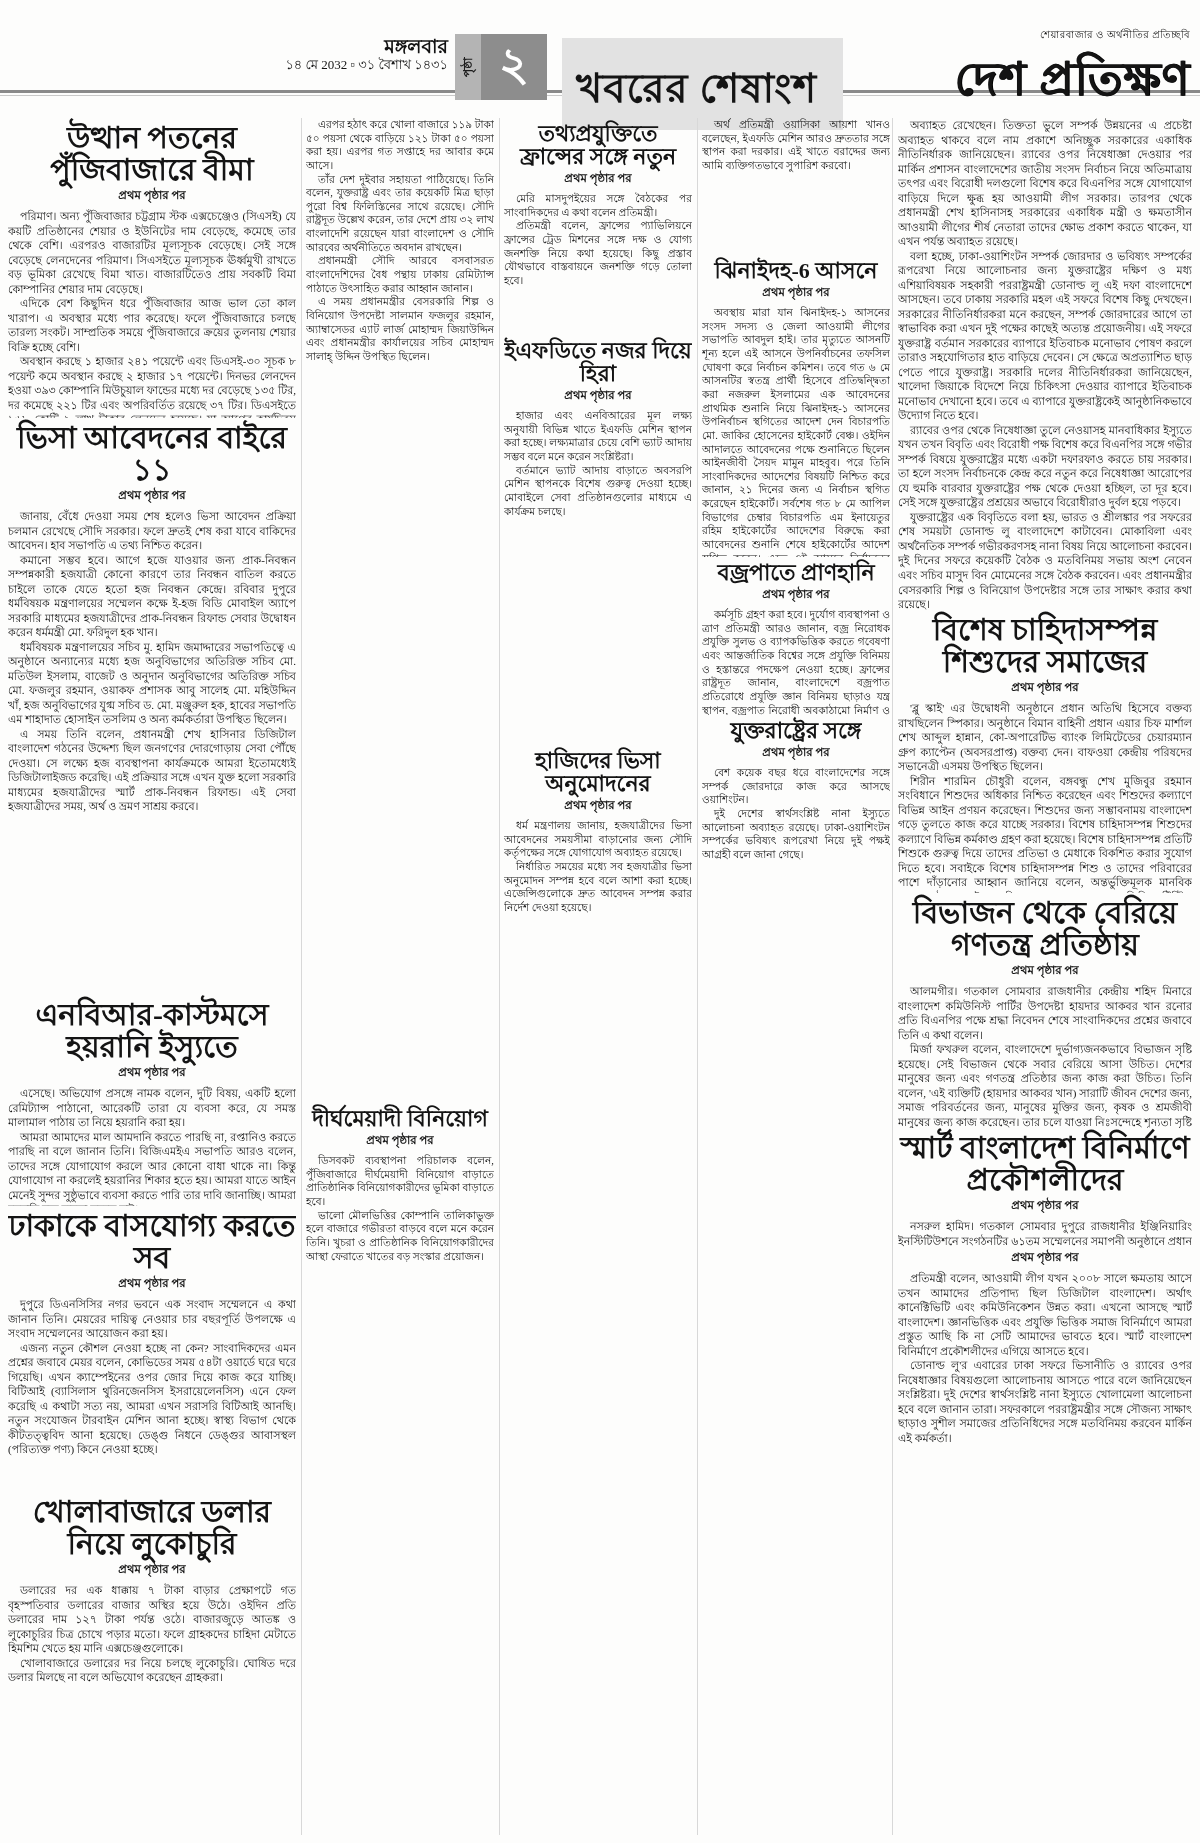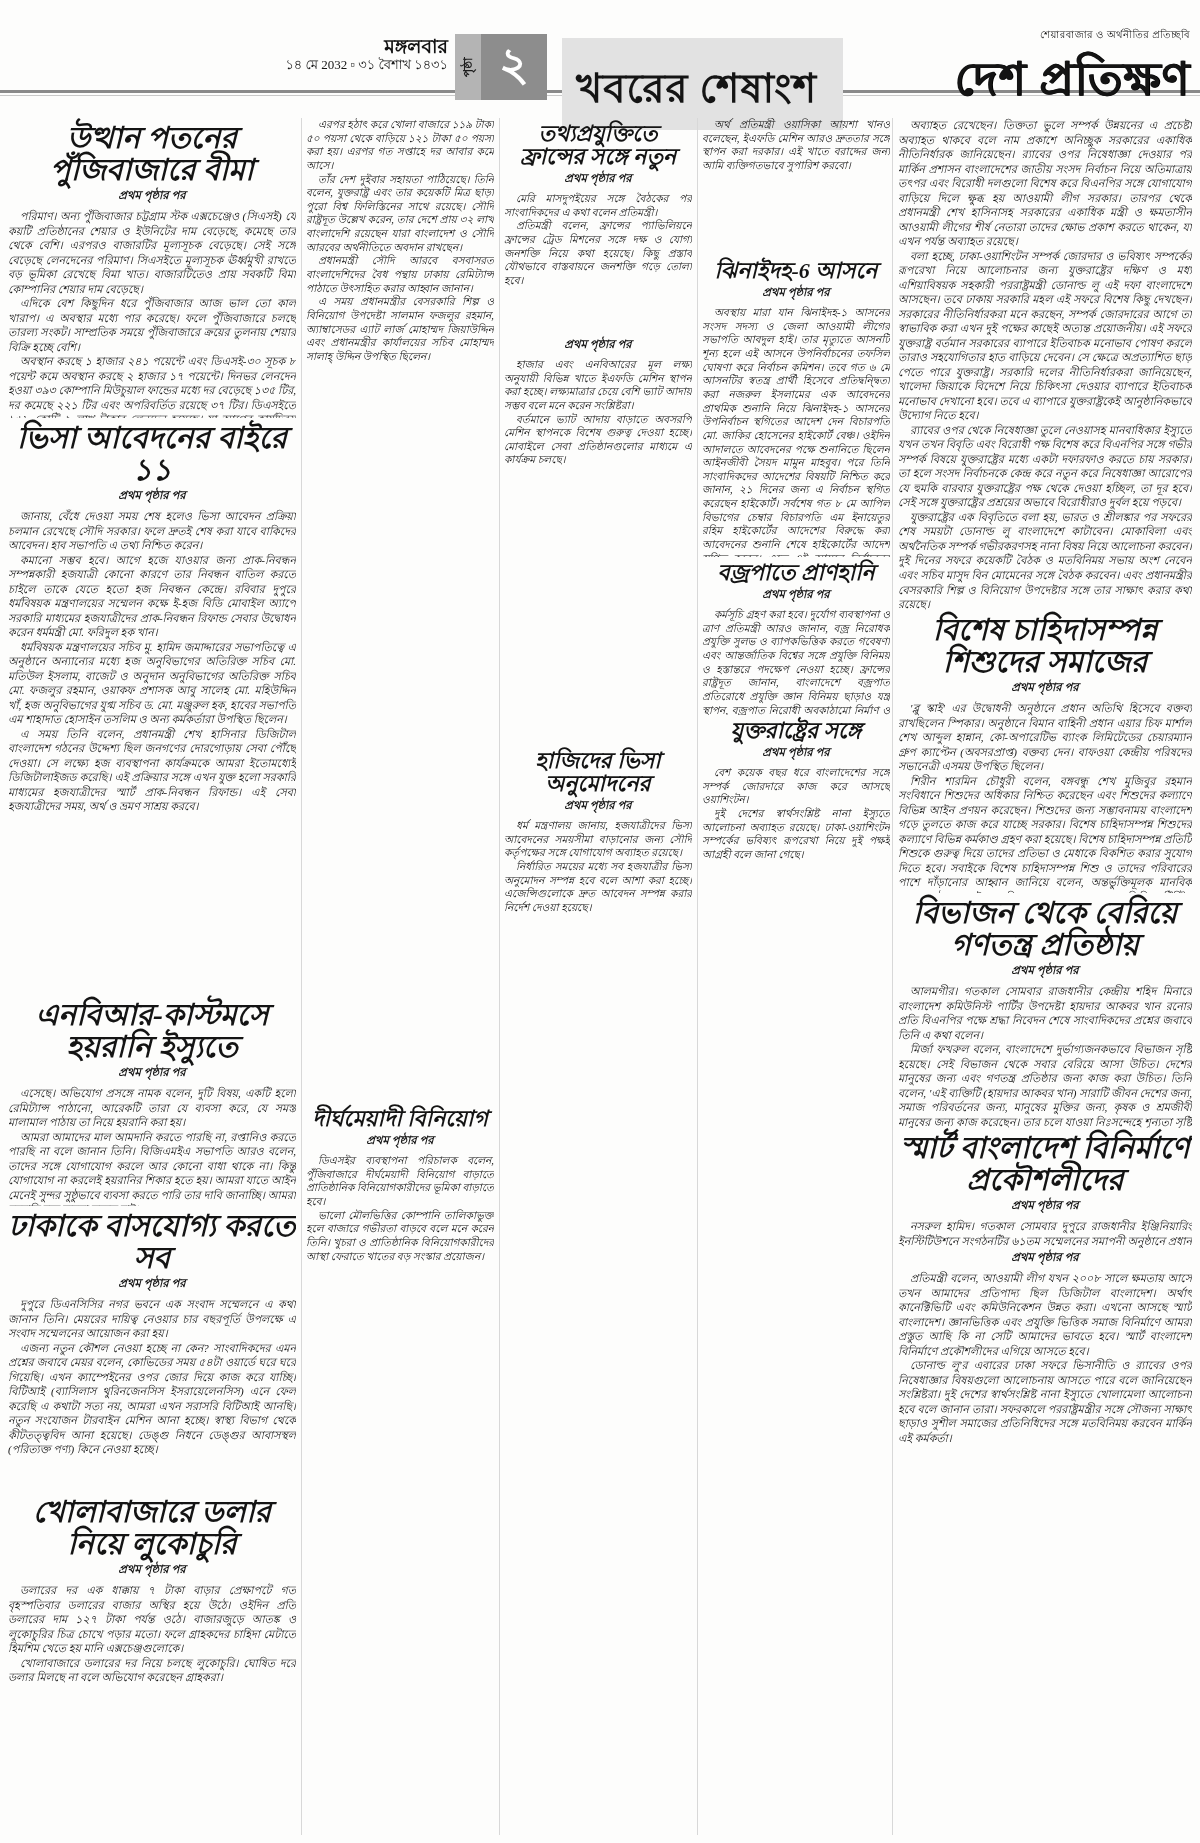--- a/index.html
+++ b/index.html
@@ -19,21 +19,21 @@
   .badge .num{flex:1;background:#8d8d8d;color:#ffffff;display:flex;align-items:center;justify-content:center;
       font-size:46px;font-weight:bold;}
   .section-title{position:absolute;left:562px;top:38px;font-size:40px;font-weight:bold;letter-spacing:1px;
       background:#e2e2e2;padding:19px 26px 6px 14px;}
   .masthead{position:absolute;right:10px;top:30px;text-align:right;line-height:1;}
   .masthead .tag{font-size:10px;letter-spacing:.5px;margin-bottom:17px;}
   .masthead .name{font-size:46px;font-weight:bold;letter-spacing:1px;text-shadow:1px 0 0 #000;}
 
   
   #columns{position:absolute;top:118px;left:0;width:1200px;height:1717px;}
-  .col{position:absolute;top:0;height:1717px;overflow:hidden;font-style:italic;}
+  .col{position:absolute;top:0;height:1717px;overflow:hidden;}
   .col-0{left:8px;width:288px;}
   .col-1{left:306px;width:188px;}
   .col-2{left:504px;width:188px;}
   .col-3{left:702px;width:188px;}
   .col-4{left:898px;width:294px;}
   .vrule{position:absolute;top:118px;height:1717px;width:1px;background:#d8d8d8;}
   .vr-0{left:301px}.vr-1{left:499px}.vr-2{left:697px}.vr-3{left:892px}
 
   .block{overflow:hidden;padding-bottom:4px;box-sizing:border-box;}
   .headline{font-weight:bold;text-align:center;line-height:1.05;padding:4px 0 1px 0;}
@@ -113,32 +113,33 @@
       <div class="col col-1">
         <div class="block" style="height: 985px;">
           <p>এরপর হঠাৎ করে খোলা বাজারে ১১৯ টাকা ৫০ পয়সা থেকে বাড়িয়ে ১২১ টাকা ৫০ পয়সা করা হয়। এরপর গত সপ্তাহে দর আবার কমে আসে।</p>
           <p>তাঁর দেশ দুইবার সহায়তা পাঠিয়েছে। তিনি বলেন, যুক্তরাষ্ট্র এবং তার কয়েকটি মিত্র ছাড়া পুরো বিশ্ব ফিলিস্তিনের সাথে রয়েছে। সৌদি রাষ্ট্রদূত উল্লেখ করেন, তার দেশে প্রায় ৩২ লাখ বাংলাদেশি রয়েছেন যারা বাংলাদেশ ও সৌদি আরবের অর্থনীতিতে অবদান রাখছেন।</p>
           <p>প্রধানমন্ত্রী সৌদি আরবে বসবাসরত বাংলাদেশিদের বৈধ পন্থায় ঢাকায় রেমিট্যান্স পাঠাতে উৎসাহিত করার আহ্বান জানান।</p>
           <p>এ সময় প্রধানমন্ত্রীর বেসরকারি শিল্প ও বিনিয়োগ উপদেষ্টা সালমান ফজলুর রহমান, অ্যাম্বাসেডর এ্যাট লার্জ মোহাম্মদ জিয়াউদ্দিন এবং প্রধানমন্ত্রীর কার্যালয়ের সচিব মোহাম্মদ সালাহ্‌ উদ্দিন উপস্থিত ছিলেন।</p>
         </div>
         <div class="block" style="height: 732px;">
           <div class="headline small">দীর্ঘমেয়াদী বিনিয়োগ</div>
           <div class="continued">প্রথম পৃষ্ঠার পর</div>
-          <p>ডিএসইর ব্যবস্থাপনা পরিচালক বলেন, পুঁজিবাজারে দীর্ঘমেয়াদী বিনিয়োগ বাড়াতে প্রাতিষ্ঠানিক বিনিয়োগকারীদের ভূমিকা বাড়াতে হবে।</p>
+          <p>ডিসবকট ব্যবস্থাপনা পরিচালক বলেন, পুঁজিবাজারে দীর্ঘমেয়াদী বিনিয়োগ বাড়াতে প্রাতিষ্ঠানিক বিনিয়োগকারীদের ভূমিকা বাড়াতে হবে।</p>
           <p>ভালো মৌলভিত্তির কোম্পানি তালিকাভুক্ত হলে বাজারে গভীরতা বাড়বে বলে মনে করেন তিনি। খুচরা ও প্রাতিষ্ঠানিক বিনিয়োগকারীদের আস্থা ফেরাতে খাতের বড় সংস্কার প্রয়োজন।</p>
         </div>
       </div>
       <div class="col col-2">
         <div class="block" style="height: 217px;">
           <div class="headline small">তথ্যপ্রযুক্তিতে ফ্রান্সের সঙ্গে নতুন</div>
           <div class="continued">প্রথম পৃষ্ঠার পর</div>
           <p>মেরি মাসদুপইয়ের সঙ্গে বৈঠকের পর সাংবাদিকদের এ কথা বলেন প্রতিমন্ত্রী।</p>
           <p>প্রতিমন্ত্রী বলেন, ফ্রান্সের প্যাভিলিয়নে ফ্রান্সের ট্রেড মিশনের সঙ্গে দক্ষ ও যোগ্য জনশক্তি নিয়ে কথা হয়েছে। কিছু প্রস্তাব যৌথভাবে বাস্তবায়নে জনশক্তি গড়ে তোলা হবে।</p>
         </div>
         <div class="block" style="height: 410px;">
+          <div class="headline small">ইএফডিতে নজর দিয়ে হিরা</div>
           <div class="continued">প্রথম পৃষ্ঠার পর</div>
           <p>হাজার এবং এনবিআরের মূল লক্ষ্য অনুযায়ী বিভিন্ন খাতে ইএফডি মেশিন স্থাপন করা হচ্ছে। লক্ষ্যমাত্রার চেয়ে বেশি ভ্যাট আদায় সম্ভব বলে মনে করেন সংশ্লিষ্টরা।</p>
           <p>বর্তমানে ভ্যাট আদায় বাড়াতে অবসরপি মেশিন স্থাপনকে বিশেষ গুরুত্ব দেওয়া হচ্ছে। মোবাইলে সেবা প্রতিষ্ঠানগুলোর মাধ্যমে এ কার্যক্রম চলছে।</p>
         </div>
         <div class="block" style="height: 1090px;">
           <div class="headline small">হাজিদের ভিসা অনুমোদনের</div>
           <div class="continued">প্রথম পৃষ্ঠার পর</div>
           <p>ধর্ম মন্ত্রণালয় জানায়, হজযাত্রীদের ভিসা আবেদনের সময়সীমা বাড়ানোর জন্য সৌদি কর্তৃপক্ষের সঙ্গে যোগাযোগ অব্যাহত রয়েছে।</p>
           <p>নির্ধারিত সময়ের মধ্যে সব হজযাত্রীর ভিসা অনুমোদন সম্পন্ন হবে বলে আশা করা হচ্ছে। এজেন্সিগুলোকে দ্রুত আবেদন সম্পন্ন করার নির্দেশ দেওয়া হয়েছে।</p>
         </div>

